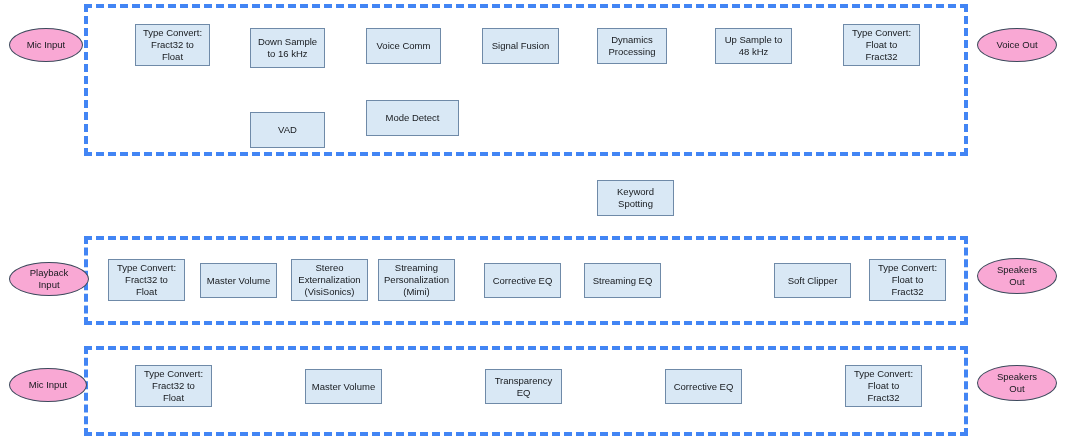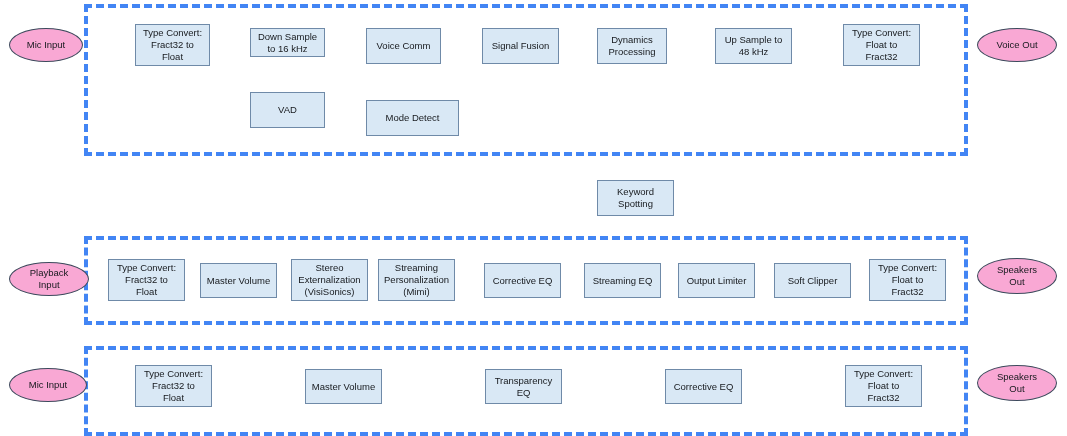--- a/index.html
+++ b/index.html
@@ -68,48 +68,47 @@
     <div class="node-ellipse" style="left: 9px; top: 262px; width: 80px; height: 34px;"><span>Playback
 Input</span></div>
     <div class="node-ellipse" style="left: 977px; top: 258px; width: 80px; height: 36px;"><span>Speakers
 Out</span></div>
     <div class="node-ellipse" style="left: 9px; top: 368px; width: 78px; height: 34px;"><span>Mic Input</span></div>
     <div class="node-ellipse" style="left: 977px; top: 365px; width: 80px; height: 36px;"><span>Speakers
 Out</span></div>
     <div class="node-box" style="left: 135px; top: 24px; width: 75px; height: 42px;"><span>Type Convert:
 Fract32 to
 Float</span></div>
-    <div class="node-box" style="left: 250px; top: 28px; width: 75px; height: 29px;"><span>Down Sample
+    <div class="node-box" style="left: 250px; top: 28px; width: 75px; height: 40px;"><span>Down Sample
 to 16 kHz</span></div>
     <div class="node-box" style="left: 366px; top: 28px; width: 75px; height: 36px; text-align: center;"><span>Voice Comm</span></div>
     <div class="node-box" style="left: 482px; top: 28px; width: 77px; height: 36px;"><span>Signal Fusion</span></div>
     <div class="node-box" style="left: 597px; top: 28px; width: 70px; height: 36px;"><span>Dynamics
 Processing</span></div>
     <div class="node-box" style="left: 715px; top: 28px; width: 77px; height: 36px;"><span>Up Sample to
 48 kHz</span></div>
     <div class="node-box" style="left: 843px; top: 24px; width: 77px; height: 42px;"><span>Type Convert:
 Float to
 Fract32</span></div>
-    <div class="node-box" style="left: 250px; top: 92px; width: 75px; height: 36px;"><span>VAD</span></div>
+    <div class="node-box" style="left: 250px; top: 112px; width: 75px; height: 36px;"><span>VAD</span></div>
     <div class="node-box" style="left: 366px; top: 100px; width: 93px; height: 36px;"><span>Mode Detect</span></div>
     <div class="node-box" style="left: 597px; top: 180px; width: 77px; height: 36px;"><span>Keyword
 Spotting</span></div>
     <div class="node-box" style="left: 108px; top: 259px; width: 77px; height: 42px;"><span>Type Convert:
 Fract32 to
 Float</span></div>
     <div class="node-box" style="left: 200px; top: 263px; width: 77px; height: 35px;"><span>Master Volume</span></div>
     <div class="node-box" style="left: 291px; top: 259px; width: 77px; height: 42px;"><span>Stereo
 Externalization
 (VisiSonics)</span></div>
     <div class="node-box" style="left: 378px; top: 259px; width: 77px; height: 42px;"><span>Streaming
 Personalization
 (Mimi)</span></div>
     <div class="node-box" style="left: 484px; top: 263px; width: 77px; height: 35px;"><span>Corrective EQ</span></div>
     <div class="node-box" style="left: 584px; top: 263px; width: 77px; height: 35px;"><span>Streaming EQ</span></div>
-    <div class="node-box" style="left: 678px; top: 263px; width: 77px; height: 35px;"><span>Output Limiter</span></div>
     <div class="node-box" style="left: 774px; top: 263px; width: 77px; height: 35px;"><span>Soft Clipper</span></div>
     <div class="node-box" style="left: 869px; top: 259px; width: 77px; height: 42px;"><span>Type Convert:
 Float to
 Fract32</span></div>
     <div class="node-box" style="left: 135px; top: 365px; width: 77px; height: 42px;"><span>Type Convert:
 Fract32 to
 Float</span></div>
     <div class="node-box" style="left: 305px; top: 369px; width: 77px; height: 35px;"><span>Master Volume</span></div>
     <div class="node-box" style="left: 485px; top: 369px; width: 77px; height: 35px;"><span>Transparency
 EQ</span></div>

